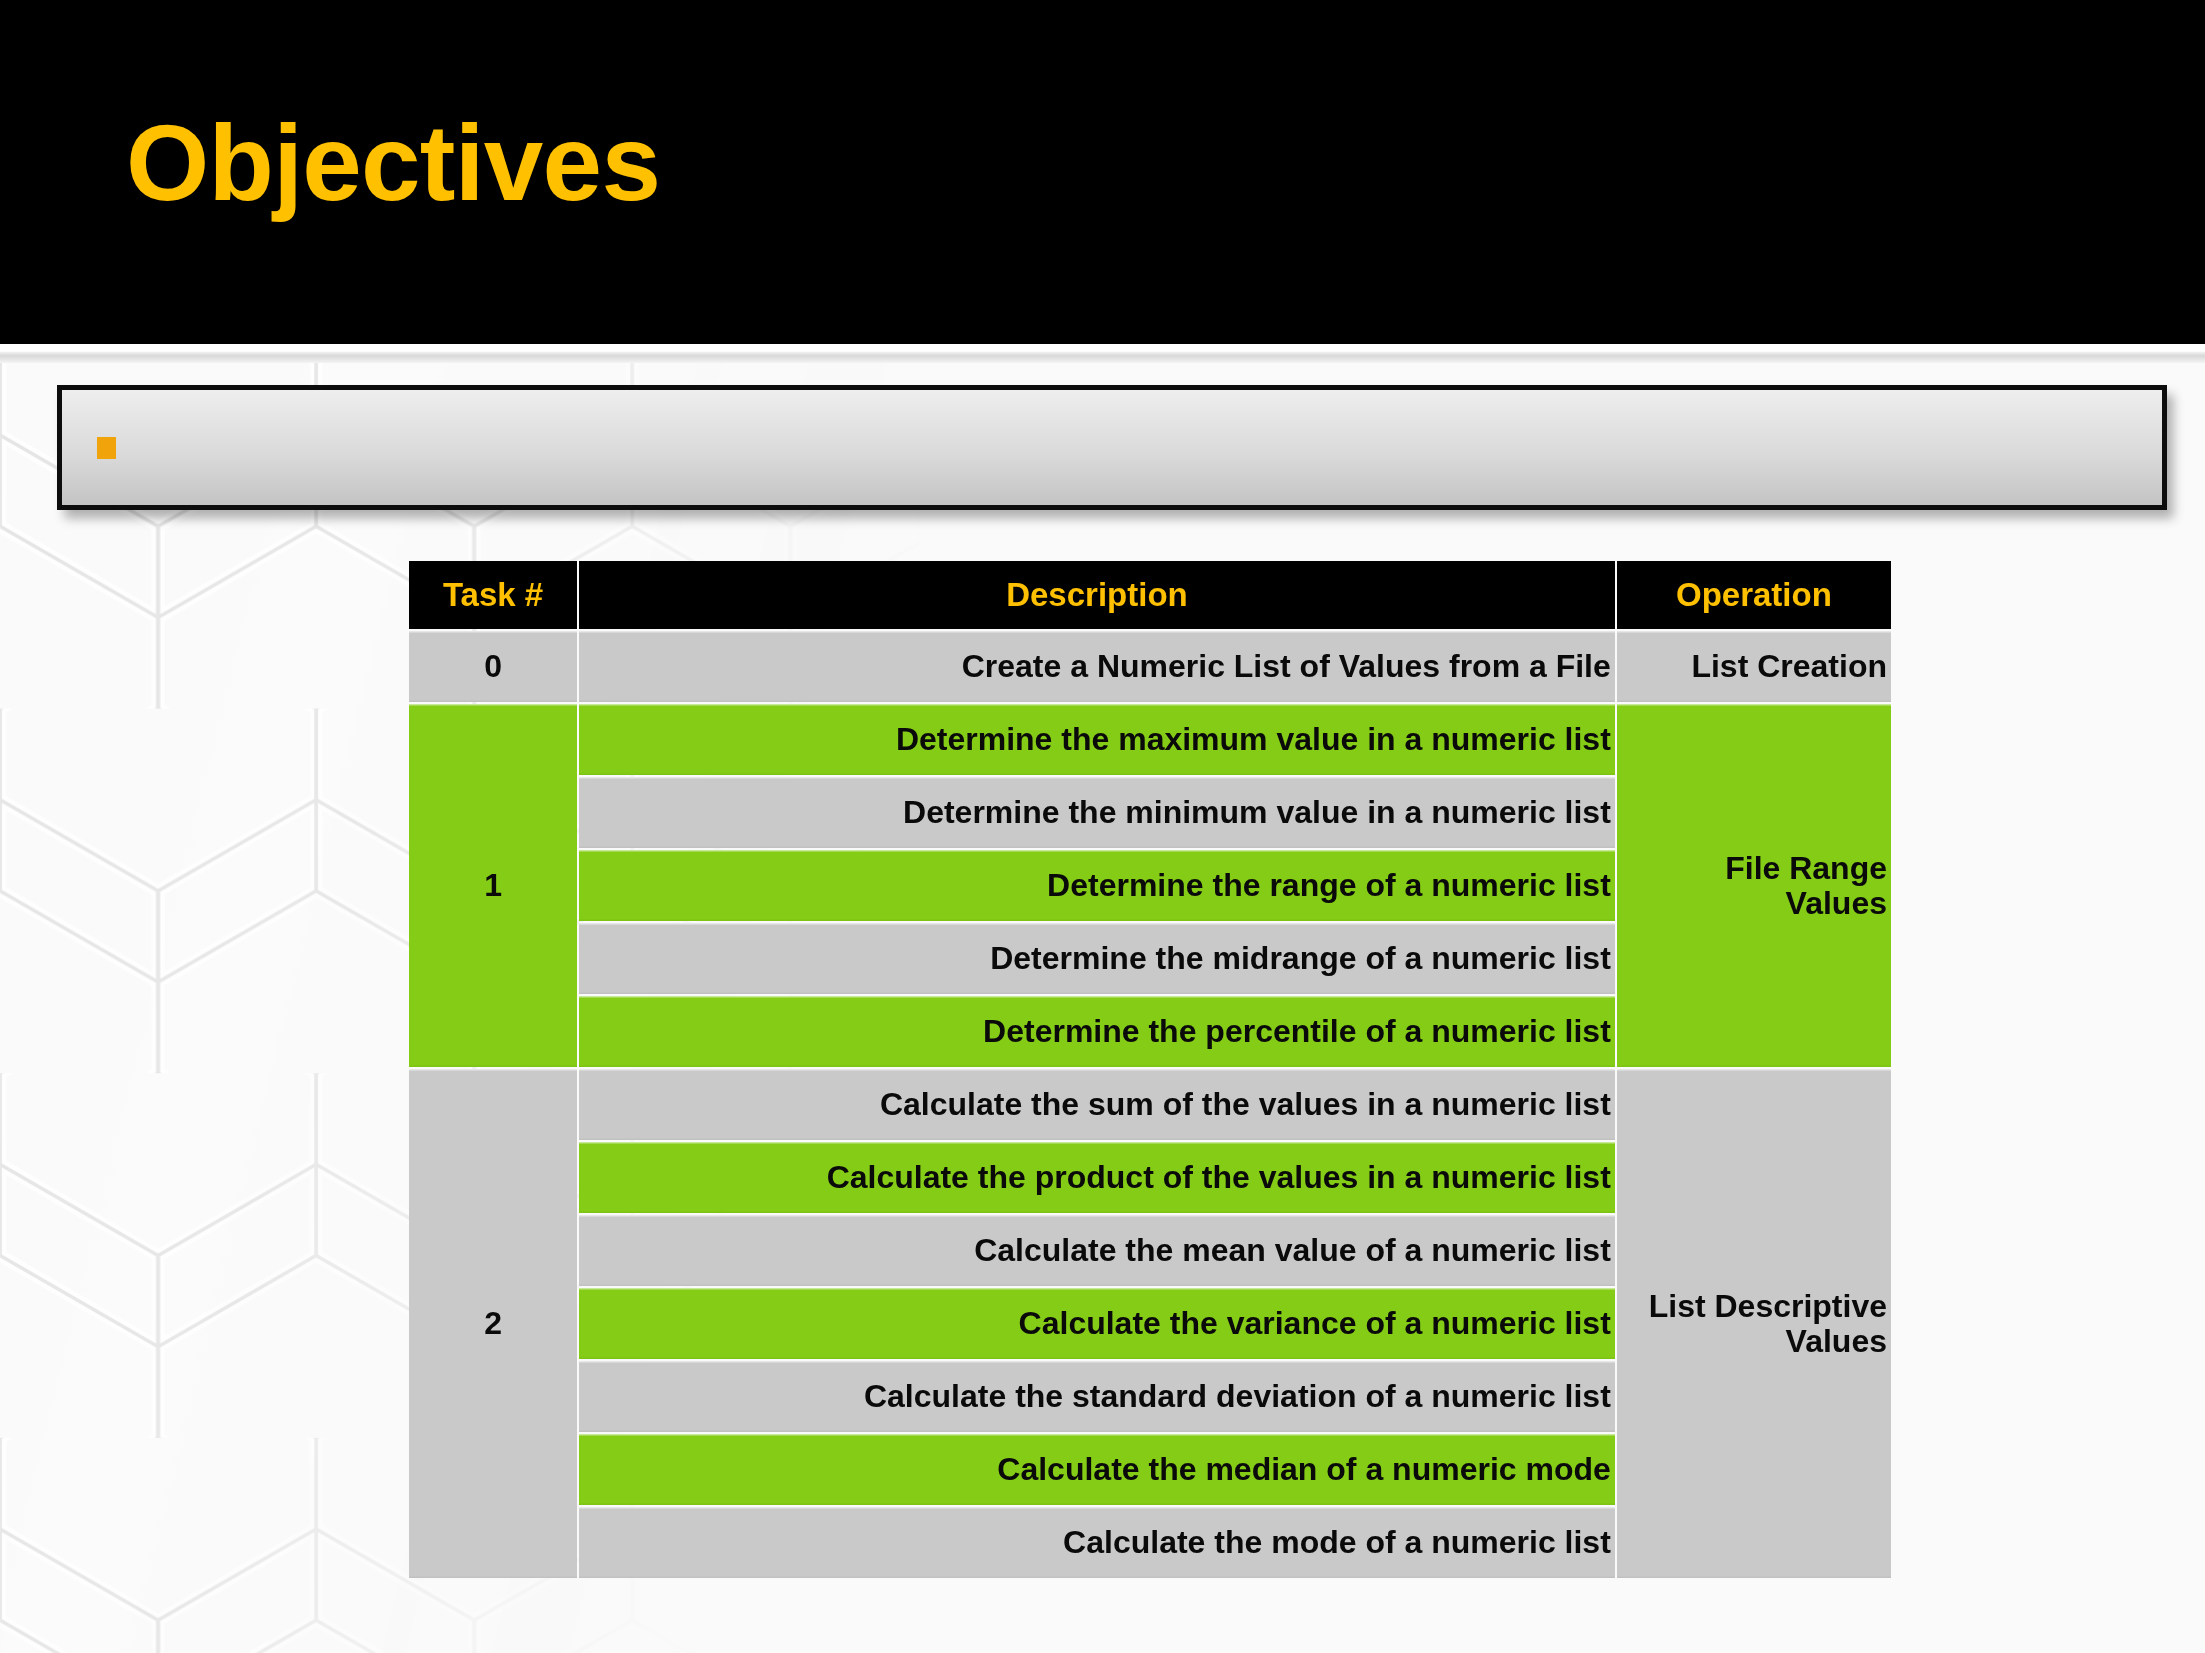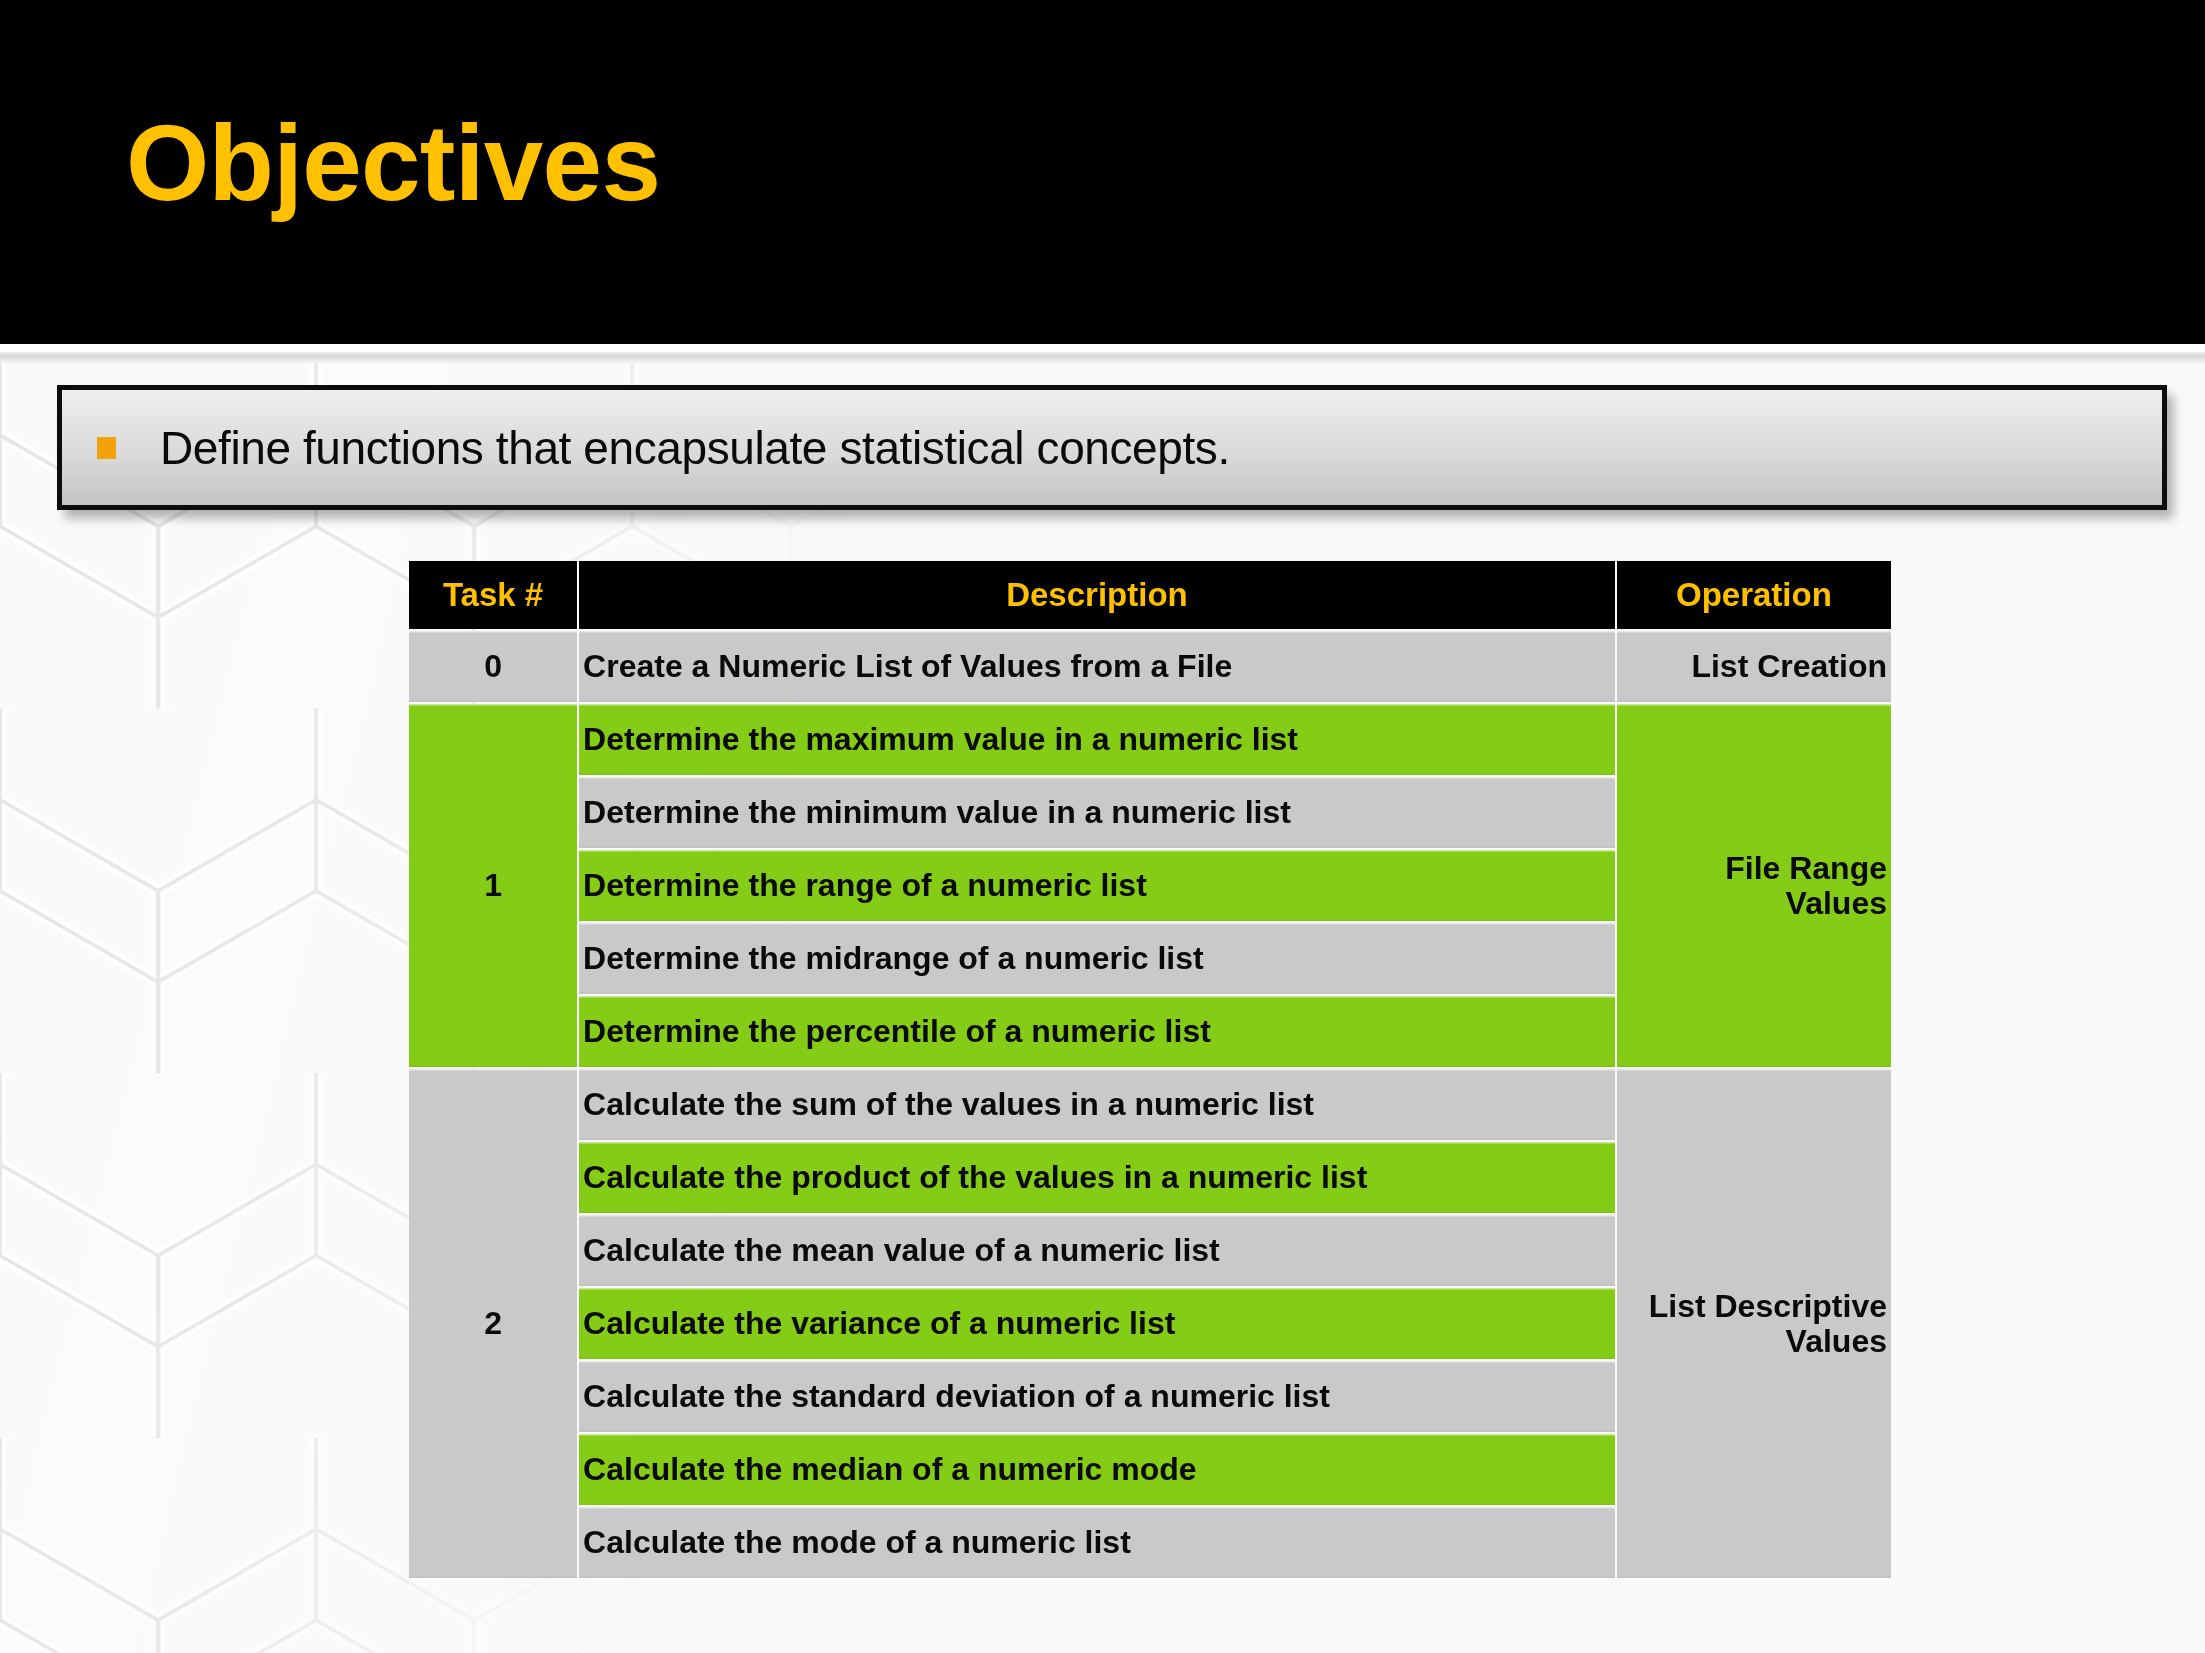--- a/index.html
+++ b/index.html
@@ -119,21 +119,21 @@
     text-align: center;
     font-size: 33px;
     font-weight: bold;
   }
 
   td.task-cell {
     text-align: center;
     font-size: 33px;
   }
   td.desc-cell {
-    text-align: left;
+    text-align: right;
     padding-left: 19px;
     height: 71px;
   }
   td.oper-cell {
     text-align: right;
   }
 
   .sh-light { background: #84cc16; }
   .sh-dark  { background: #c9c9c9; }
 
@@ -178,21 +178,20 @@
     </svg>
   </div>
 
   <div id="title-band">
     <div id="page-title">Objectives</div>
   </div>
   <div id="band-divider"></div>
 
   <div id="bullet-box">
     <span id="bullet-marker"></span>
-    <span id="bullet-text">Define functions that encapsulate statistical concepts.</span>
   </div>
 
   <table id="task-table">
     <colgroup>
       <col class="c-task">
       <col class="c-desc">
       <col class="c-oper">
     </colgroup>
     <thead>
       <tr>

